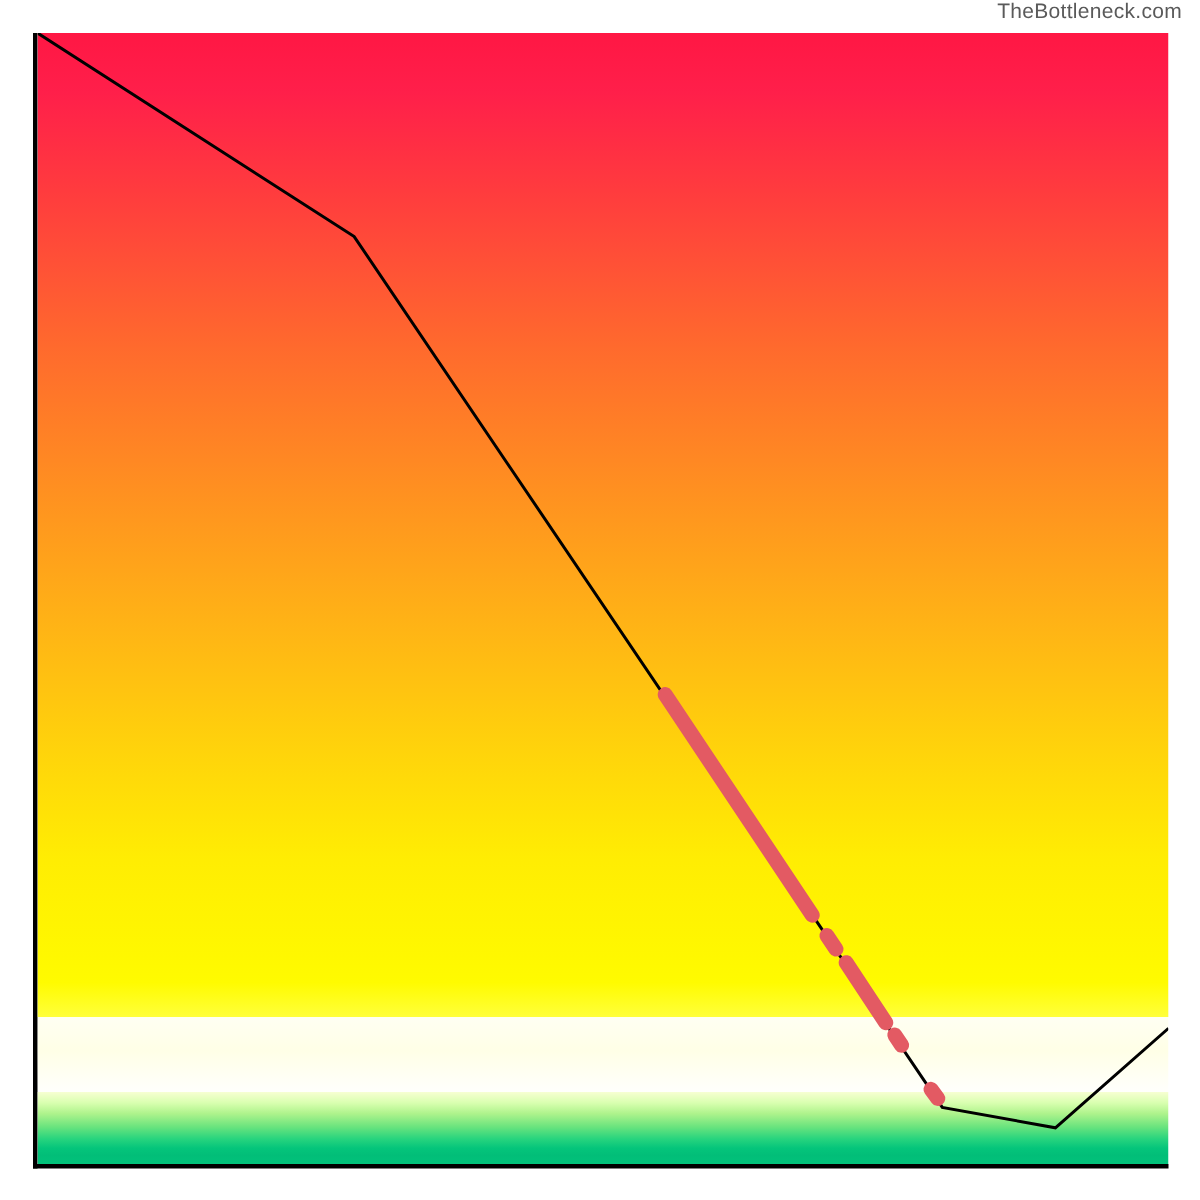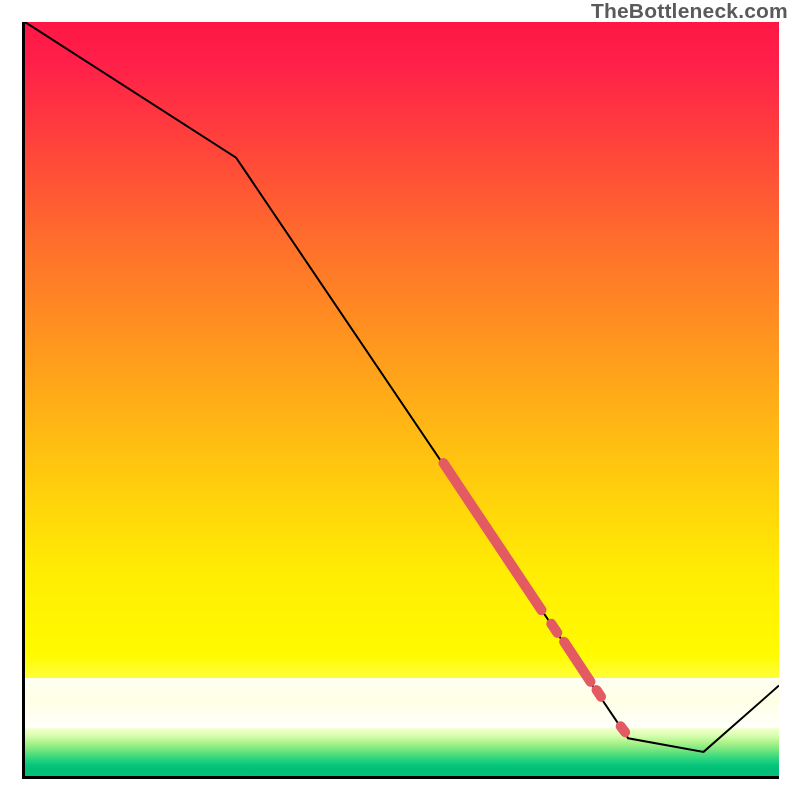--- a/index.html
+++ b/index.html
@@ -14,22 +14,22 @@
   .frame {
     position: relative;
     width: 800px;
     height: 800px;
     box-sizing: border-box;
   }
   .watermark {
     position: absolute;
     top: -1px;
     right: 12px;
-    font-size: 21px;
-    font-weight: 700;
+    font-size: 14px;
+    font-weight: 400;
     letter-spacing: 0.2px;
     color: #5a5a5a;
     z-index: 30;
   }
   .plot-area {
     position: absolute;
     left: 22px;
     top: 22px;
     width: 757px;
     height: 757px;

